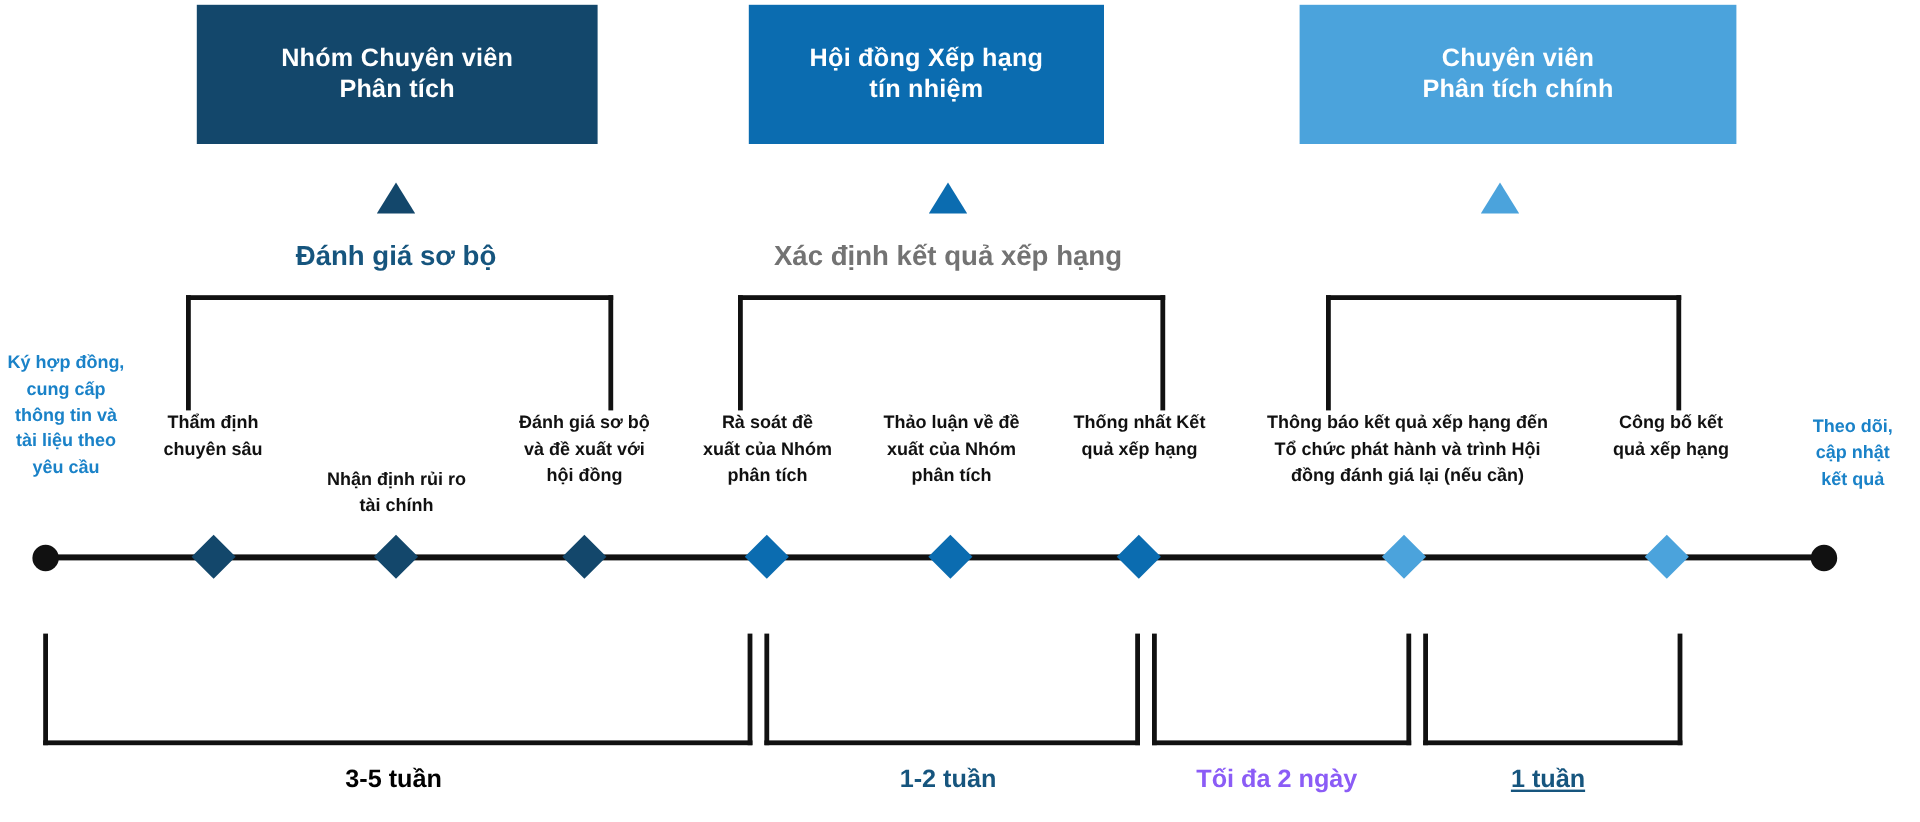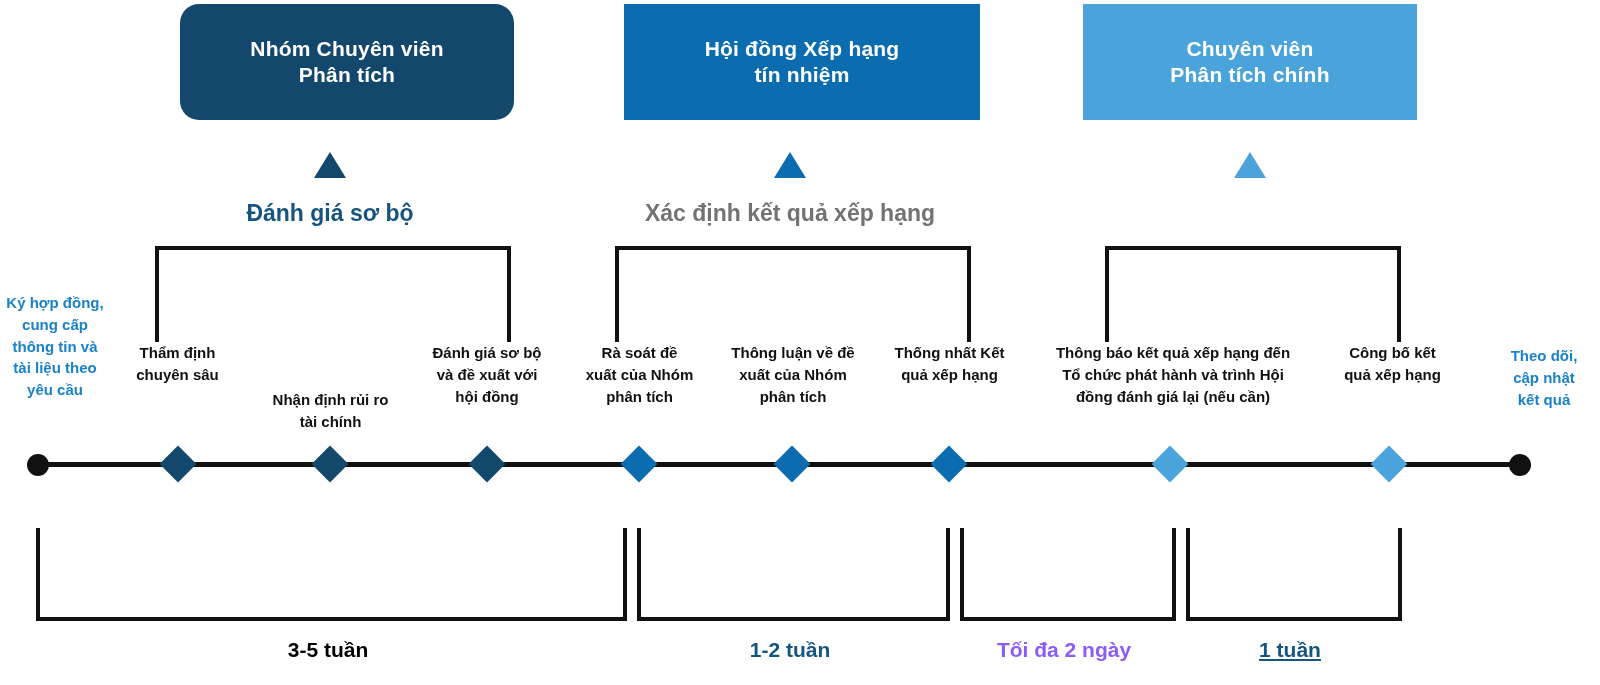--- a/index.html
+++ b/index.html
@@ -42,31 +42,31 @@
 
   
   .duration{position:absolute;text-align:center;font-size:21px;font-weight:bold;
             white-space:nowrap;}
 </style>
 </head>
 <body>
 
 <div id="stage">
 
-  <div class="role-box" style="left:180px;top:4px;width:334px;height:116px;background:#13476b;border-radius:19px;">
+  <div class="role-box" style="left:164px;top:4px;width:334px;height:116px;background:#13476b;">
     <span class="rb-txt">Nhóm Chuyên viên
 Phân tích</span>
   </div>
 
-  <div class="role-box" style="left:624px;top:4px;width:356px;height:116px;background:#0b6cb0;">
+  <div class="role-box" style="left:624px;top:4px;width:296px;height:116px;background:#0b6cb0;">
     <span class="rb-txt">Hội đồng Xếp hạng
 tín nhiệm</span>
   </div>
 
-  <div class="role-box" style="left:1083px;top:4px;width:334px;height:116px;background:#4ba3dc;">
+  <div class="role-box" style="left:1083px;top:4px;width:364px;height:116px;background:#4ba3dc;">
     <span class="rb-txt">Chuyên viên
 Phân tích chính</span>
   </div>
 
   <div class="tri" style="left:314px;top:152px;border-bottom:26px solid #13476b;"></div>
   <div class="tri" style="left:774px;top:152px;border-bottom:26px solid #0b6cb0;"></div>
   <div class="tri" style="left:1234px;top:152px;border-bottom:26px solid #4ba3dc;"></div>
 
   <div class="phase-title" style="left:180px;top:200px;width:300px;color:#16557e;">Đánh giá sơ bộ</div>
   <div class="phase-title" style="left:640px;top:200px;width:300px;color:#737373;">Xác định kết quả xếp hạng</div>
@@ -87,21 +87,21 @@
   <div class="step-label" style="left:105px;top:342px;width:145px;">Thẩm định
 chuyên sâu</div>
   <div class="step-label" style="left:248px;top:342px;width:165px;margin-top:47px;">Nhận định rủi ro
 tài chính</div>
   <div class="step-label" style="left:407px;top:342px;width:160px;">Đánh giá sơ bộ
 và đề xuất với
 hội đồng</div>
   <div class="step-label" style="left:562px;top:342px;width:155px;">Rà soát đề
 xuất của Nhóm
 phân tích</div>
-  <div class="step-label" style="left:713px;top:342px;width:160px;">Thông luận về đề
+  <div class="step-label" style="left:713px;top:342px;width:160px;">Thảo luận về đề
 xuất của Nhóm
 phân tích</div>
   <div class="step-label" style="left:872px;top:342px;width:155px;">Thống nhất Kết
 quả xếp hạng</div>
   <div class="step-label" style="left:1028px;top:342px;width:290px;">Thông báo kết quả xếp hạng đến
 Tổ chức phát hành và trình Hội
 đồng đánh giá lại (nếu cần)</div>
   <div class="step-label" style="left:1320px;top:342px;width:145px;">Công bố kết
 quả xếp hạng</div>
 

